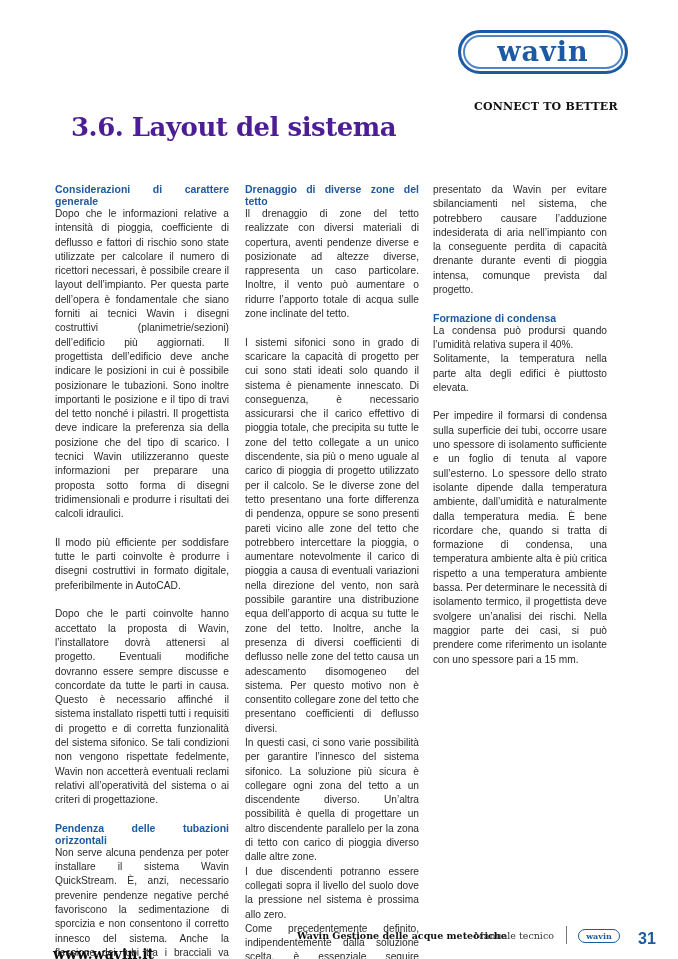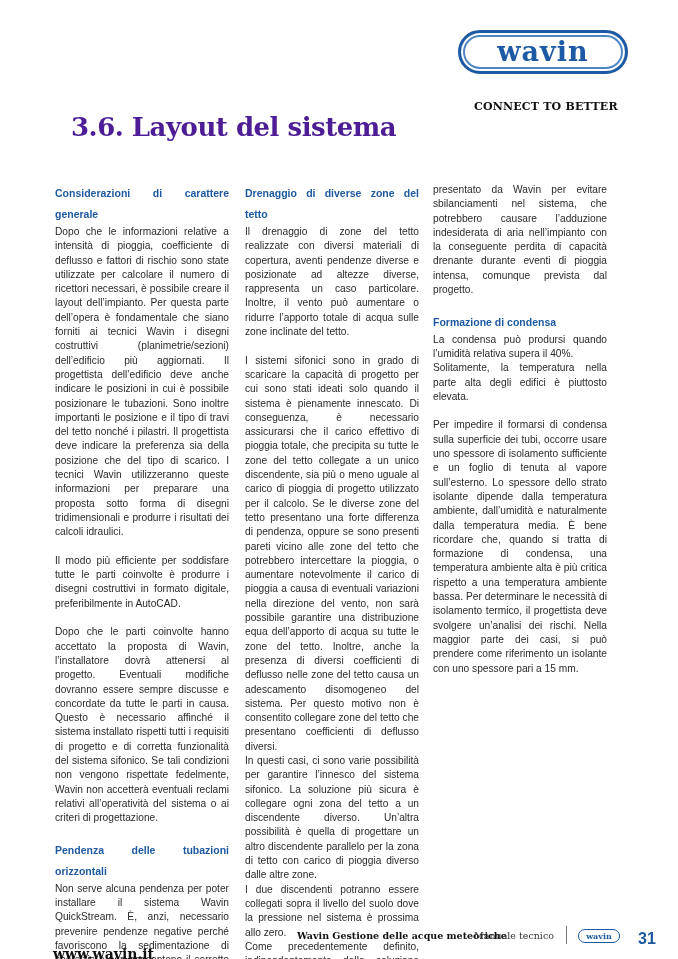--- a/index.html
+++ b/index.html
@@ -14,21 +14,21 @@
                font-size: 27px; color: #1c5aa3; letter-spacing: 1px; }
   .tagline { position: absolute; left: 474px; top: 100px; font-family: "DejaVu Serif", serif;
              font-weight: bold; font-size: 11px; color: #111; letter-spacing: 0.2px; }
   .title { position: absolute; left: 55px; top: 96px; margin: 16px; font-family: "DejaVu Serif", serif;
            font-weight: bold; font-size: 26px; color: #4c1d95; letter-spacing: -0.5px; }
   .col { position: absolute; top: 183px; width: 174px; font-size: 10.2px; line-height: 14.3px;
          text-align: justify; }
   .col1 { left: 55px; }
   .col2 { left: 245px; }
   .col3 { left: 433px; }
-  .col h3 { margin: 0; font-size: 10.5px; font-weight: bold; color: #1e5aa0; line-height: 21px; }
+  .col h3 { margin: 0; font-size: 10.5px; font-weight: bold; color: #1e5aa0; line-height: 12px; }
   .col p { margin: 0 0 14.3px 0; }
   .col p.tight { margin-bottom: 0; }
   .footer { position: absolute; top: 926px; left: 0; width: 678px; height: 20px; font-size: 10px; }
   .footer-url { position: absolute; left: 53px; top: 20px; font-family: "DejaVu Serif", serif;
                 font-weight: bold; font-size: 14px; color: #111; }
   .footer-pub { position: absolute; left: 297px; top: 4px; font-family: "DejaVu Serif", serif;
                 font-weight: bold; font-size: 9.5px; color: #111; }
   .footer-manual { position: absolute; left: 474px; top: 4px; font-family: "DejaVu Serif", serif;
                    font-size: 9.5px; color: #333; }
   .footer-sep { position: absolute; left: 566px; top: 0; width: 1px; height: 18px; background: #777; }

